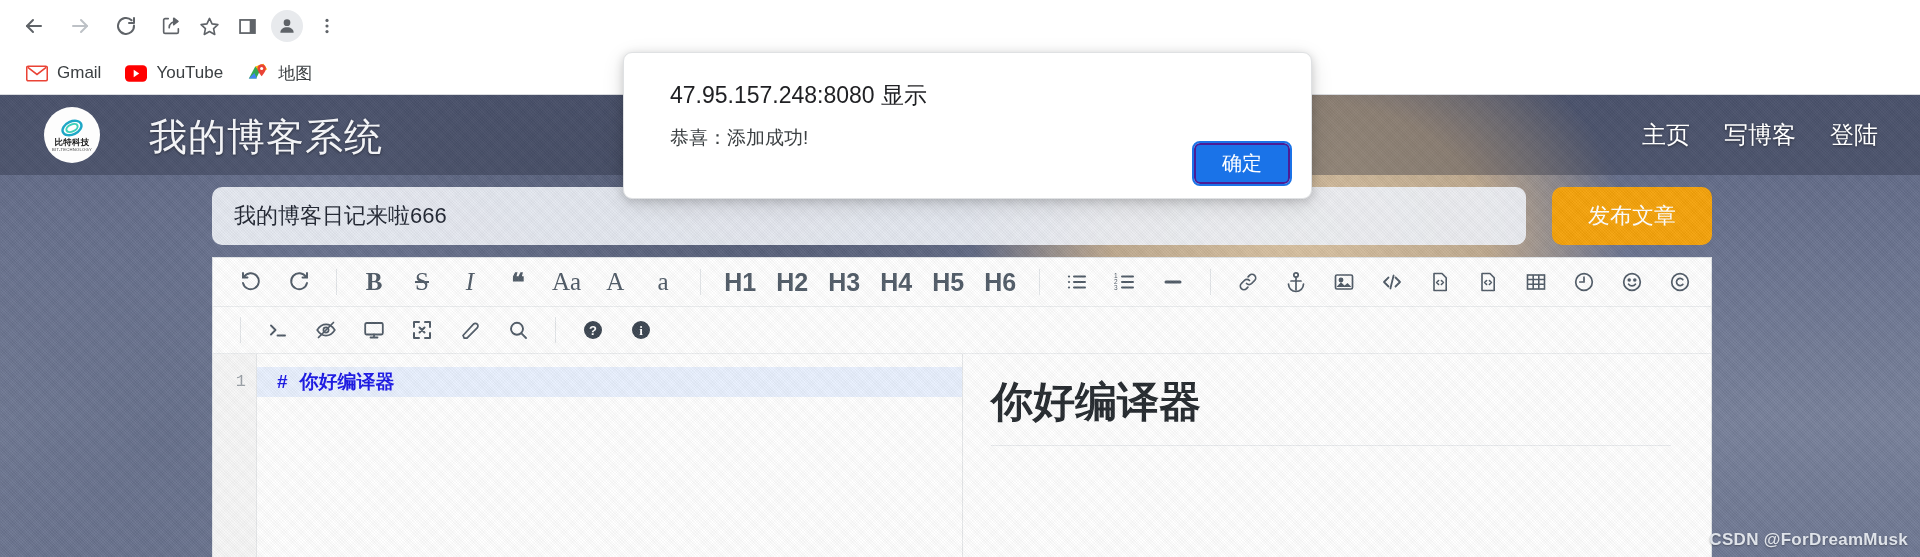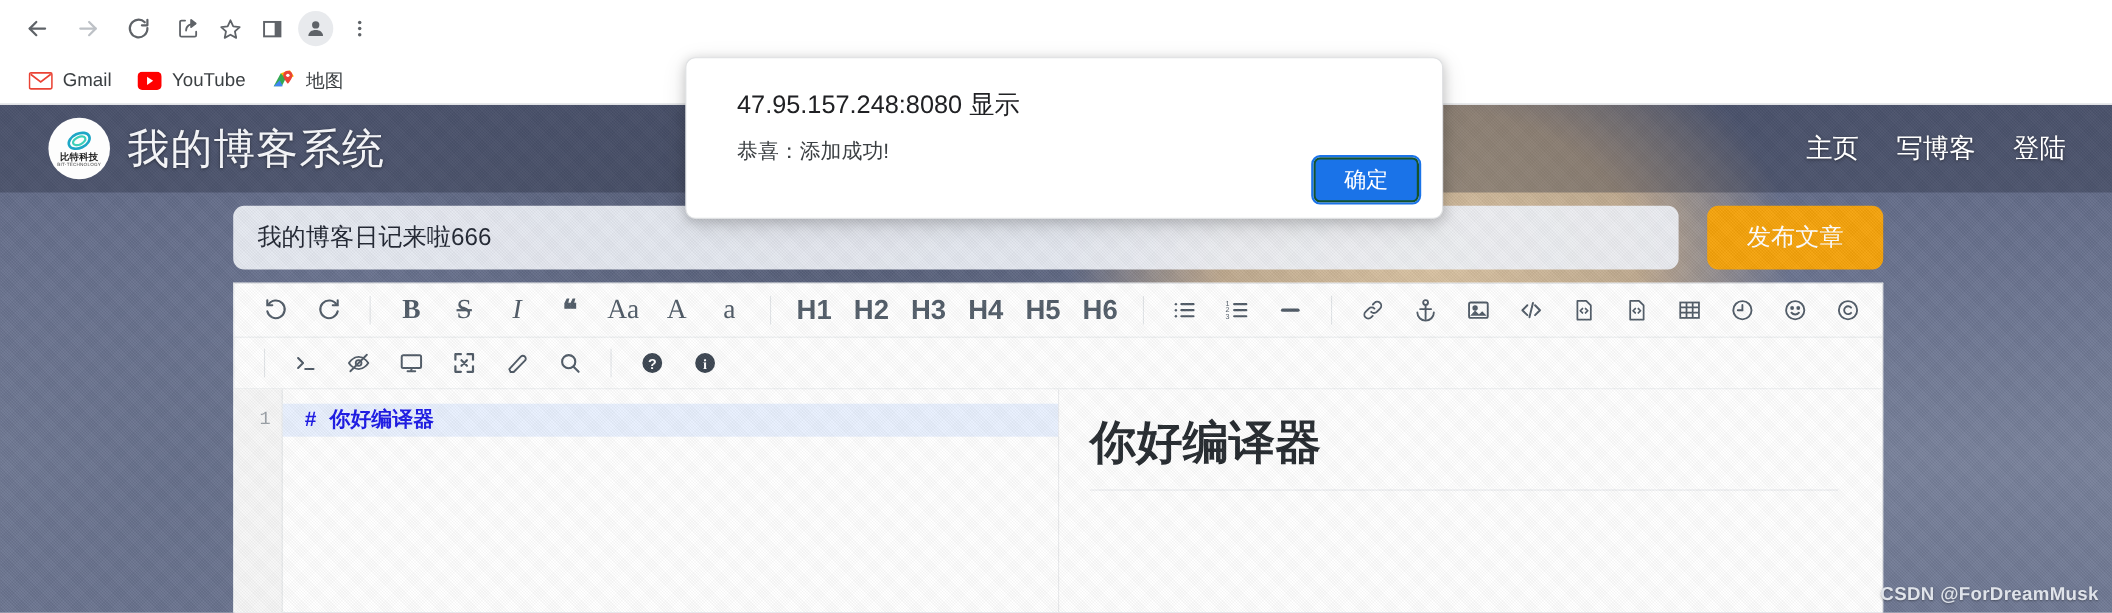--- a/index.html
+++ b/index.html
@@ -89,21 +89,21 @@
       repeating-linear-gradient(45deg, rgba(255,255,255,.035) 0 1px, rgba(0,0,0,.03) 1px 2px),
       repeating-linear-gradient(-45deg, rgba(255,255,255,.025) 0 1px, rgba(0,0,0,.02) 1px 2px);
   }
 
   
   .site-nav {
     position: absolute; left: 0; top: 0; width: 1920px; height: 80px;
     display: flex; align-items: center; z-index: 3;
     background: linear-gradient(180deg, rgba(35,40,58,.30) 0%, rgba(35,40,58,.34) 100%);
   }
-  .brand { display: flex; align-items: center; margin-left: 44px; }
+  .brand { display: flex; align-items: flex-end; margin-left: 44px; gap: 33px; }
   .logo {
     width: 56px; height: 56px; border-radius: 50%; background: #fdfdfd;
     display: flex; flex-direction: column; align-items: center; justify-content: center;
     flex: none; overflow: hidden;
   }
   .logo-swirl { margin-top: 2px; }
   .logo-cn { font-size: 8.5px; color: #1b1b1b; font-weight: 700; letter-spacing: .2px; line-height: 1; margin-top: 1px;}
   .logo-en { font-size: 4.2px; color: #444; letter-spacing: .2px; line-height: 1; margin-top: 1.5px; }
   .brand-title {
     margin-left: 16px; font-size: 38px; color: #f2f3f6; font-weight: 400;
@@ -206,21 +206,21 @@
     position: absolute; left: 46px; top: 27px;
     font-size: 23px; color: #202124; white-space: nowrap;
   }
   .dlg-msg {
     position: absolute; left: 46px; top: 72px;
     font-size: 19px; color: #3c4043; white-space: nowrap;
   }
   .dlg-ok {
     position: absolute; right: 21px; bottom: 14px;
     width: 96px; height: 41px; background: #1a73e8;
-    border: 2px solid #14532d; outline: 2px solid #1a73e8;
+    border: 2px solid #4c1d95; outline: 2px solid #1a73e8;
     border-radius: 6px; color: #ffffff; font-size: 20px;
     cursor: pointer; font-family: "Liberation Sans", sans-serif;
     display: flex; align-items: center; justify-content: center;
   }
 </style>
 </head>
 <body>
 
 <div class="page">
 

